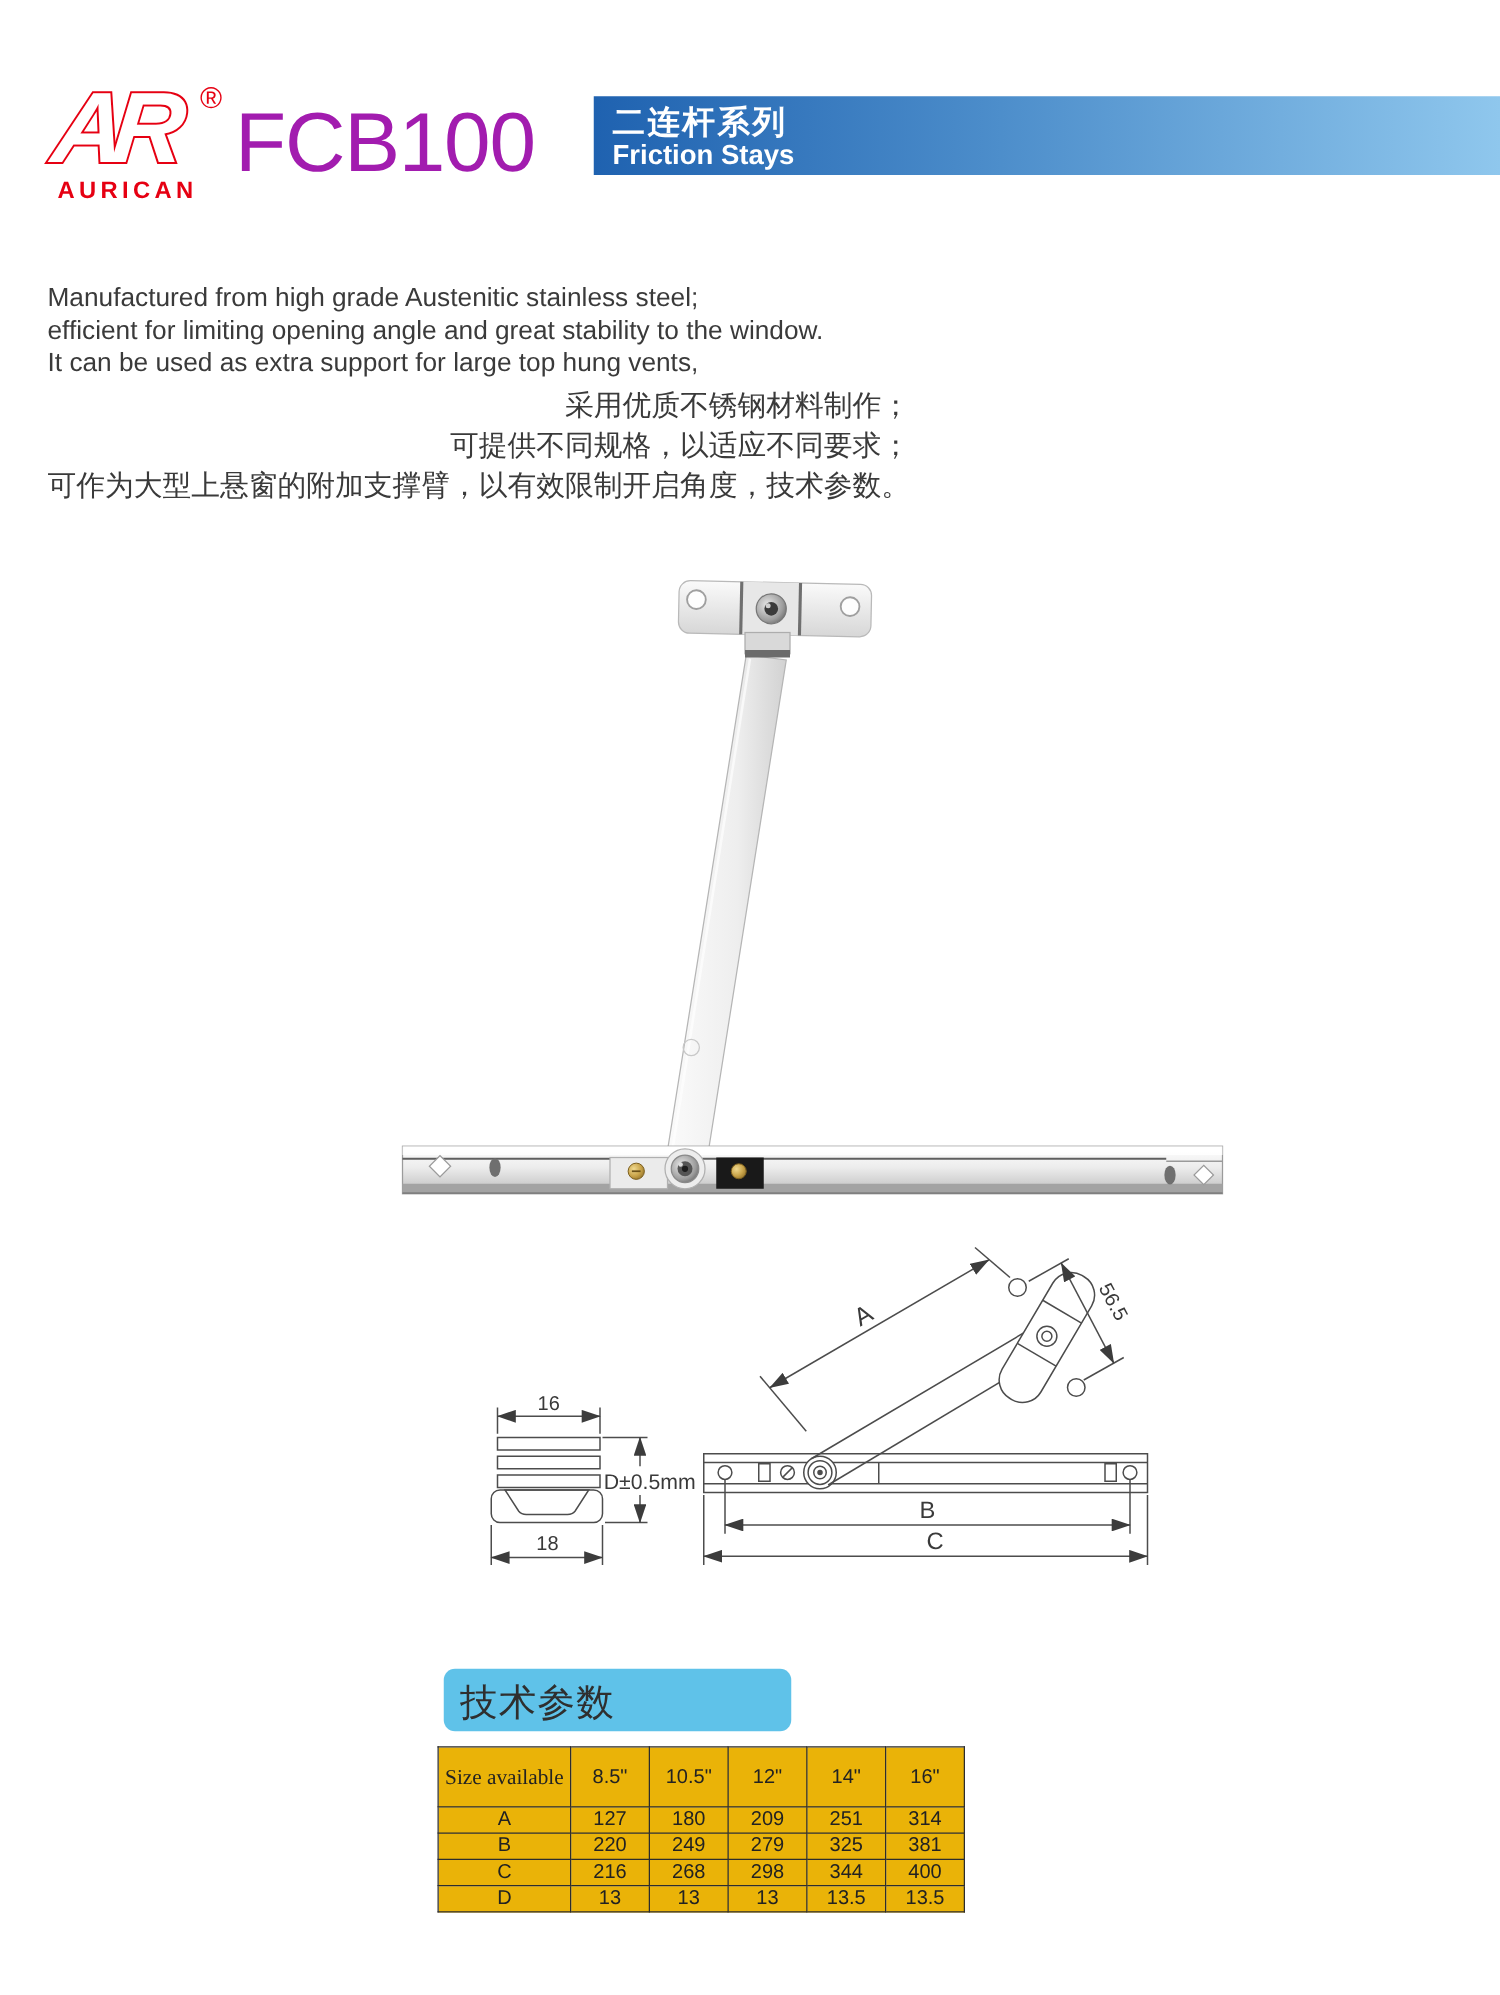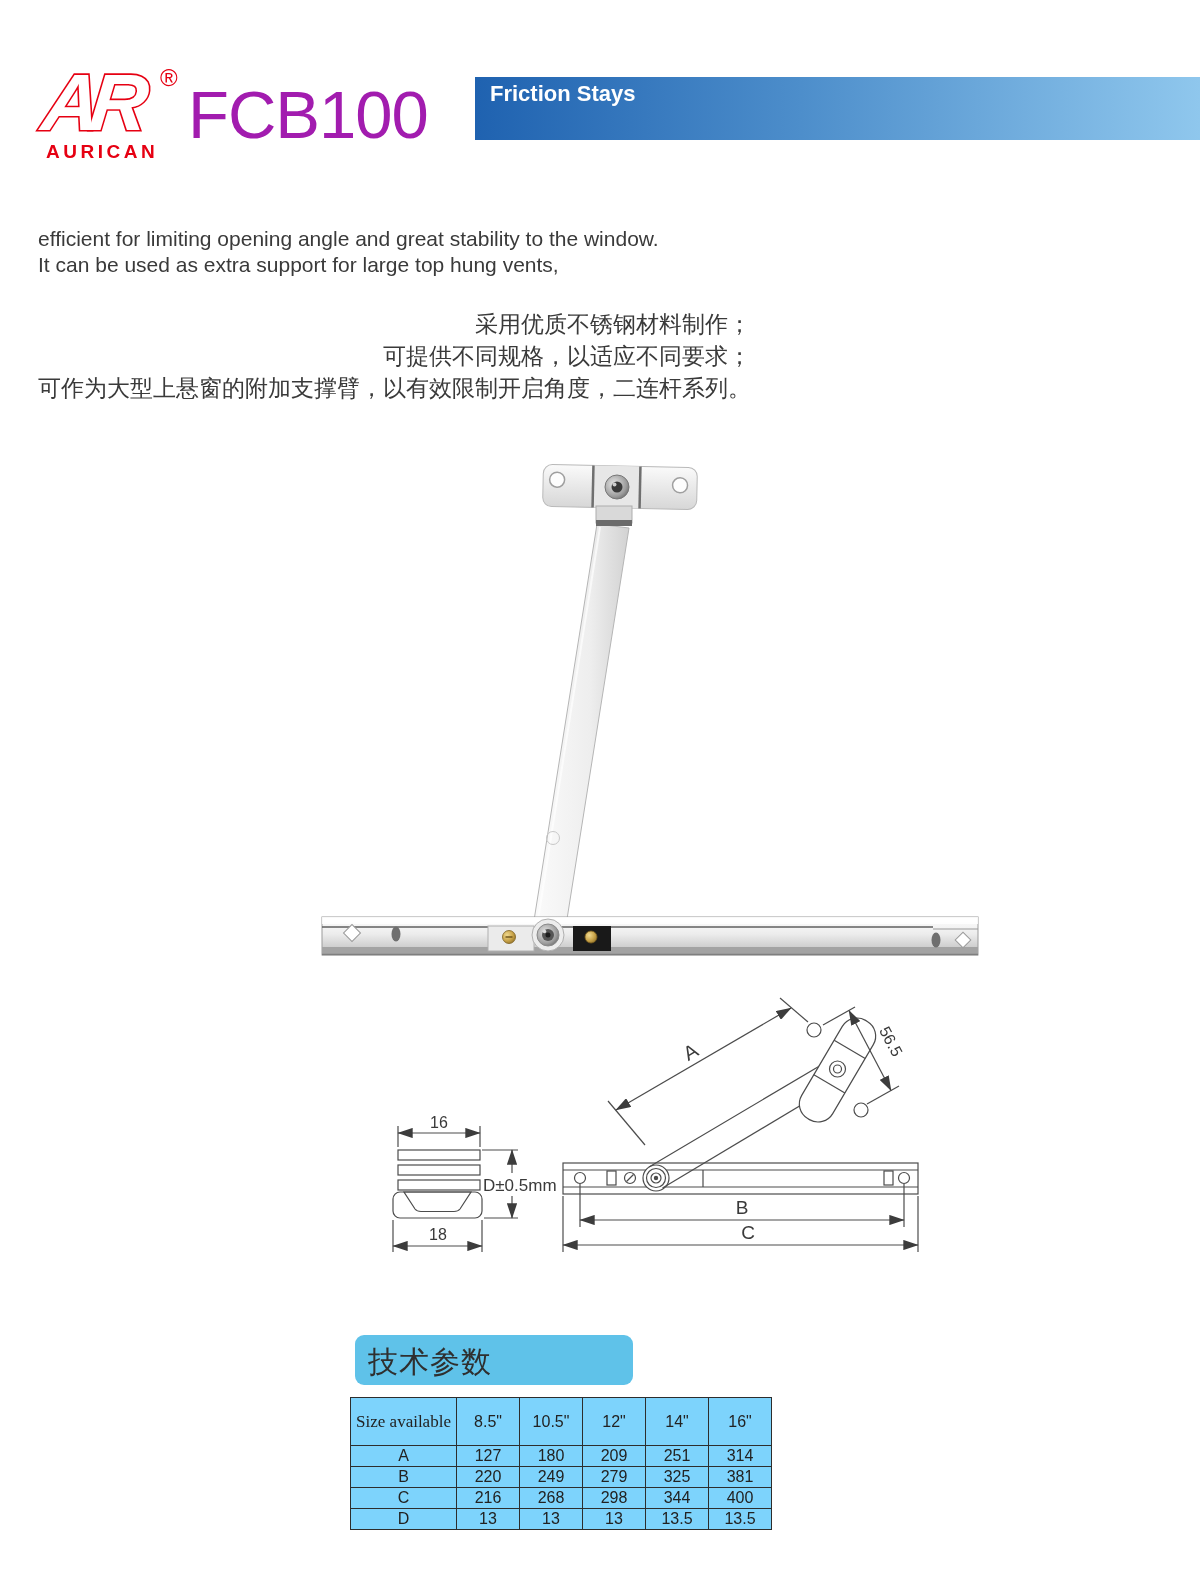--- a/index.html
+++ b/index.html
@@ -38,50 +38,52 @@
     background:#5fc2e9; border-radius:9px; display:flex; align-items:baseline;
     padding:7px 0 0 13px; color:#2f2f2f;
   }
   #tech-heading .zh { font-size:30px; letter-spacing:1px; }
   #tech-heading .en { font-size:25px; margin-left:4px; }
 
   
   #tech-table { left:350px; top:1397px; border-collapse:collapse; table-layout:fixed; }
   #tech-table th, #tech-table td {
     border:1.6px solid #2d2d2d; text-align:center; vertical-align:middle;
-    padding:0; font-weight:normal; color:#222222; background:#7dd3fc;
+    padding:0; font-weight:normal; color:#222222; background:#eab308;
   }
   #tech-table thead th { height:47px; font-size:16px; }
   #tech-table thead th.size-col { font-family:"Liberation Serif", serif; font-size:17px; }
   #tech-table tbody th, #tech-table tbody td { height:20px; font-size:16px; }
   .w-label { width:106px; } .w-size { width:63px; }
 </style>
 </head>
 <body>
 
 <svg id="logo-svg" class="abs" viewBox="0 0 168 116">
   <text x="20" y="78" font-size="80" font-weight="bold" font-style="italic" letter-spacing="-10" fill="#ffffff" stroke="#e60012" stroke-width="3.2" paint-order="stroke" transform="skewX(-6)">AR</text>
   <text x="132" y="34" font-size="24" fill="#e60012">®</text>
   <text x="18" y="106" font-size="19" font-weight="bold" letter-spacing="3.5" fill="#e60012">AURICAN</text>
 </svg>
 
 <div id="model-title" class="abs">FCB100</div>
 
 <div id="series-banner" class="abs">
+  <div class="zh">二连杆系列</div>
   <div class="en">Friction Stays</div>
 </div>
 
 <div id="desc-en" class="abs">
+  <div>Manufactured from high grade Austenitic stainless steel;</div>
   <div>efficient for limiting opening angle and great stability to the window.</div>
   <div>It can be used as extra support for large top hung vents,</div>
 </div>
 <div id="desc-zh" class="abs">
   <div>采用优质不锈钢材料制作；</div>
   <div>可提供不同规格，以适应不同要求；</div>
-  <div>可作为大型上悬窗的附加支撑臂，以有效限制开启角度，二连杆系列。</div>
+  <div>可作为大型上悬窗的附加支撑臂，以有效限制开启角度，技术参数。</div>
 </div>
 
 <svg id="product-photo" class="abs" viewBox="0 0 660 520">
   <defs>
     <linearGradient id="railG" x1="0" y1="0" x2="0" y2="1">
       <stop offset="0" stop-color="#ffffff"></stop>
         <stop offset="0.45" stop-color="#ececec"></stop>
       <stop offset="0.85" stop-color="#c9c9c9"></stop>
         <stop offset="1" stop-color="#b2b2b2"></stop>
     </linearGradient>

